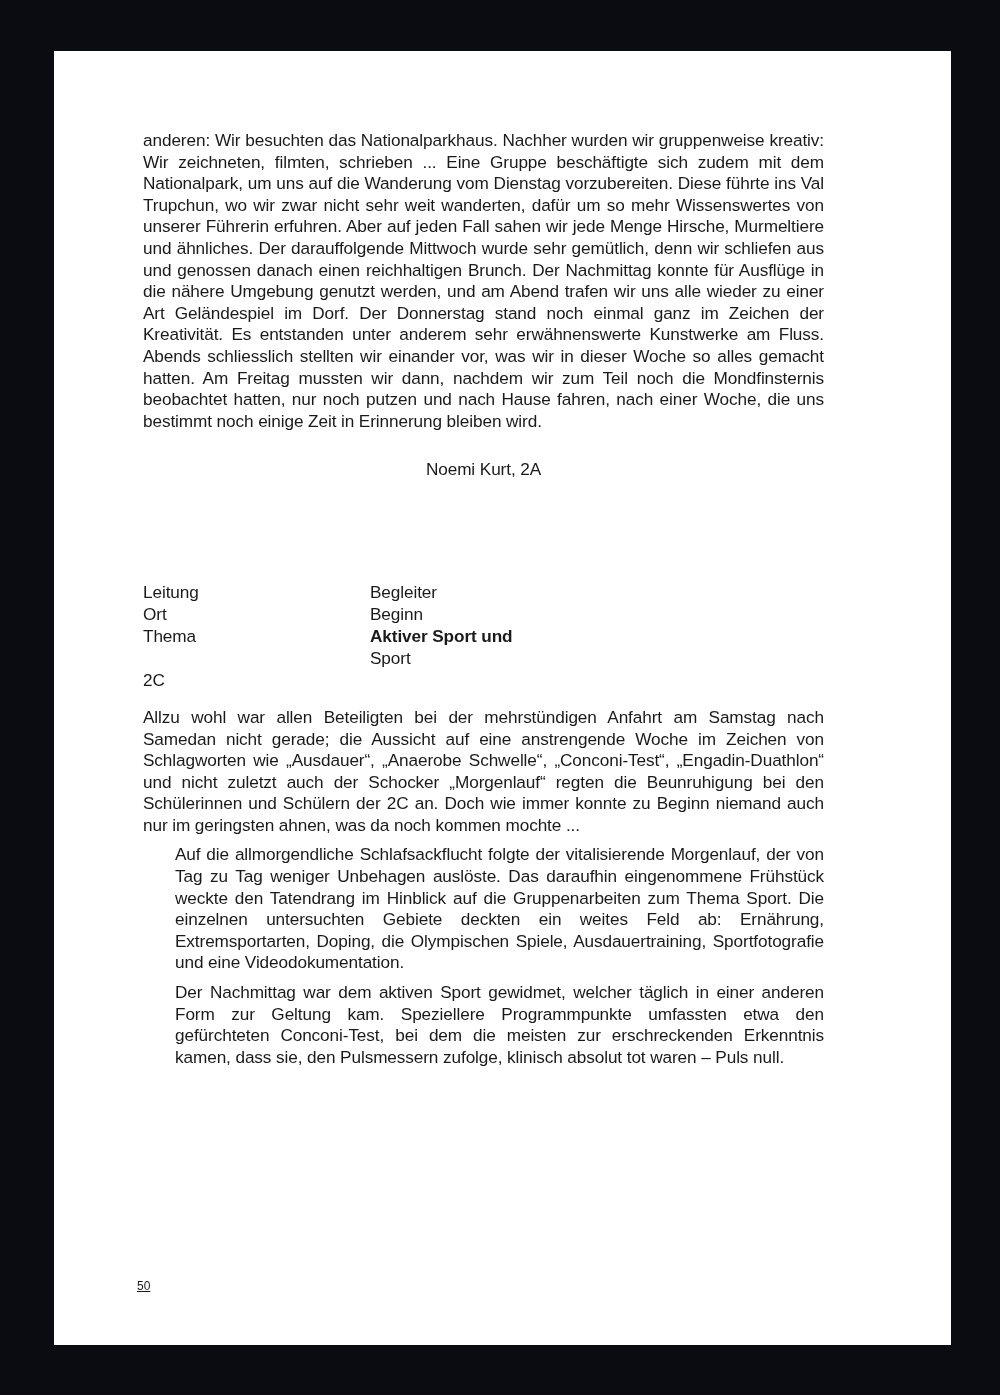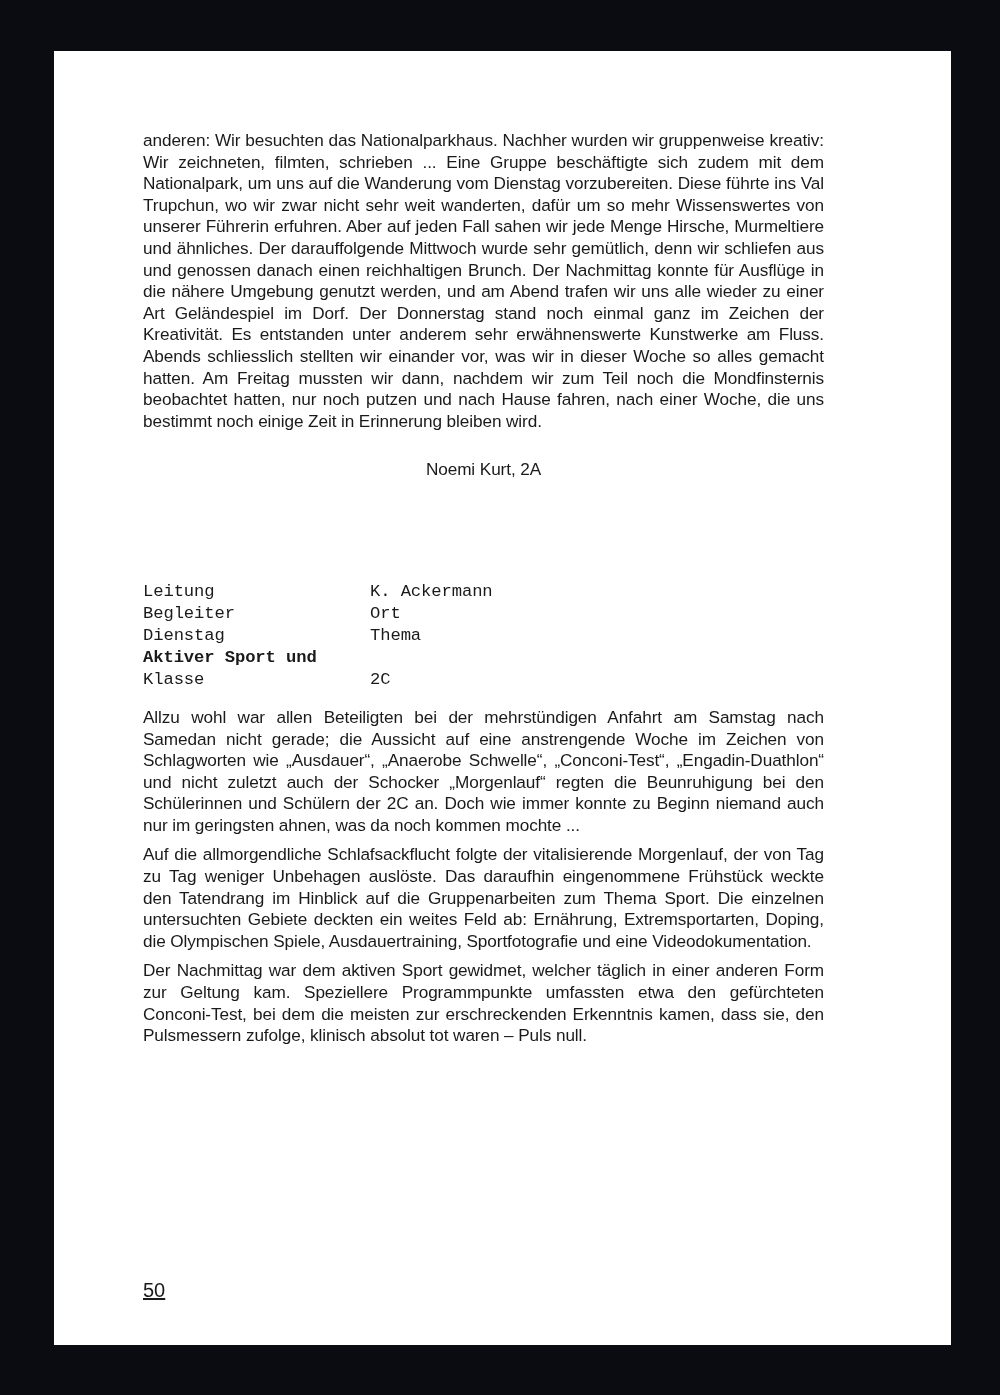--- a/index.html
+++ b/index.html
@@ -32,72 +32,71 @@
       line-height: 21.6px;
       letter-spacing: -0.1px;
     }
     .para {
       margin: 0;
       text-align: justify;
       hyphens: manual;
     }
     .para + .para {
       margin-top: 8px;
+      margin-left: 32px;
     }
     .signature {
       text-align: center;
       margin-top: 27px;
     }
     .info-table {
       margin-top: 100px;
       display: grid;
       grid-template-columns: 227px 1fr;
       row-gap: 0;
-      font-family: Liberation Mono, monospace;
     }
     .info-label, .info-value {
       line-height: 22px;
     }
     .bold {
       font-weight: bold;
     }
     .report {
       margin-top: 16px;
     }
     .page-number {
       position: absolute;
-      left: 89px;
+      left: 83px;
       top: 1228px;
-      font-size: 20px;
+      font-size: 12px;
       text-decoration: underline;
     }
   </style>
 </head>
 <body>
 
 <div class="page">
   <div class="content">
     <p class="para">anderen: Wir besuchten das Nationalparkhaus. Nachher wurden wir gruppen­weise kreativ: Wir zeichneten, filmten, schrieben ... Eine Gruppe beschäftigte sich zudem mit dem Nationalpark, um uns auf die Wanderung vom Dienstag vorzubereiten. Diese führte ins Val Trupchun, wo wir zwar nicht sehr weit wan­derten, dafür um so mehr Wissenswertes von unserer Führerin erfuhren. Aber auf jeden Fall sahen wir jede Menge Hirsche, Murmeltiere und ähnliches. Der darauffolgende Mittwoch wurde sehr gemütlich, denn wir schliefen aus und ge­nossen danach einen reichhaltigen Brunch. Der Nachmittag konnte für Aus­flüge in die nähere Umgebung genutzt werden, und am Abend trafen wir uns alle wieder zu einer Art Geländespiel im Dorf. Der Donnerstag stand noch ein­mal ganz im Zeichen der Kreativität. Es entstanden unter anderem sehr erwäh­nenswerte Kunstwerke am Fluss. Abends schliesslich stellten wir einander vor, was wir in dieser Woche so alles gemacht hatten. Am Freitag mussten wir dann, nachdem wir zum Teil noch die Mondfinsternis beobachtet hatten, nur noch putzen und nach Hause fahren, nach einer Woche, die uns bestimmt noch einige Zeit in Erinnerung bleiben wird.</p>
     <div class="signature">Noemi Kurt, 2A</div>
 
     <div class="info-table">
       <div class="info-label">Leitung</div>
-      <div class="info-value">K. Ackermann</div>
 
       <div class="info-label">Begleiter</div>
 
       <div class="info-label">Ort</div>
-      <div class="info-value">Dienstag</div>
+      <div class="info-value">Beginn</div>
 
       <div class="info-label">Thema</div>
       <div class="info-value bold">Aktiver Sport und</div>
 
       <div class="info-label"></div>
 
-      <div class="info-label">Klasse</div>
+      <div class="info-label">Sport</div>
       <div class="info-value">2C</div>
     </div>
 
     <div class="report">
       <p class="para">Allzu wohl war allen Beteiligten bei der mehrstündigen Anfahrt am Samstag nach Samedan nicht gerade; die Aussicht auf eine anstrengende Woche im Zeichen von Schlagworten wie „Ausdauer“, „Anaerobe Schwelle“, „Conconi-Test“, „Engadin-Duathlon“ und nicht zuletzt auch der Schocker „Morgenlauf“ regten die Beunruhigung bei den Schülerinnen und Schülern der 2C an. Doch wie immer konnte zu Beginn niemand auch nur im geringsten ahnen, was da noch kommen mochte ...</p>
       <p class="para">Auf die allmorgendliche Schlafsackflucht folgte der vitalisierende Morgenlauf, der von Tag zu Tag weniger Unbehagen auslöste. Das daraufhin einge­nommene Frühstück weckte den Tatendrang im Hinblick auf die Gruppenarbei­ten zum Thema Sport. Die einzelnen untersuchten Gebiete deckten ein weites Feld ab: Ernährung, Extremsportarten, Doping, die Olympischen Spiele, Aus­dauertraining, Sportfotografie und eine Videodokumentation.</p>
       <p class="para">Der Nachmittag war dem aktiven Sport gewidmet, welcher täglich in einer an­deren Form zur Geltung kam. Speziellere Programmpunkte umfassten etwa den gefürchteten Conconi-Test, bei dem die meisten zur erschreckenden Er­kenntnis kamen, dass sie, den Pulsmessern zufolge, klinisch absolut tot waren – Puls null.</p>
     </div>
   </div>
 

